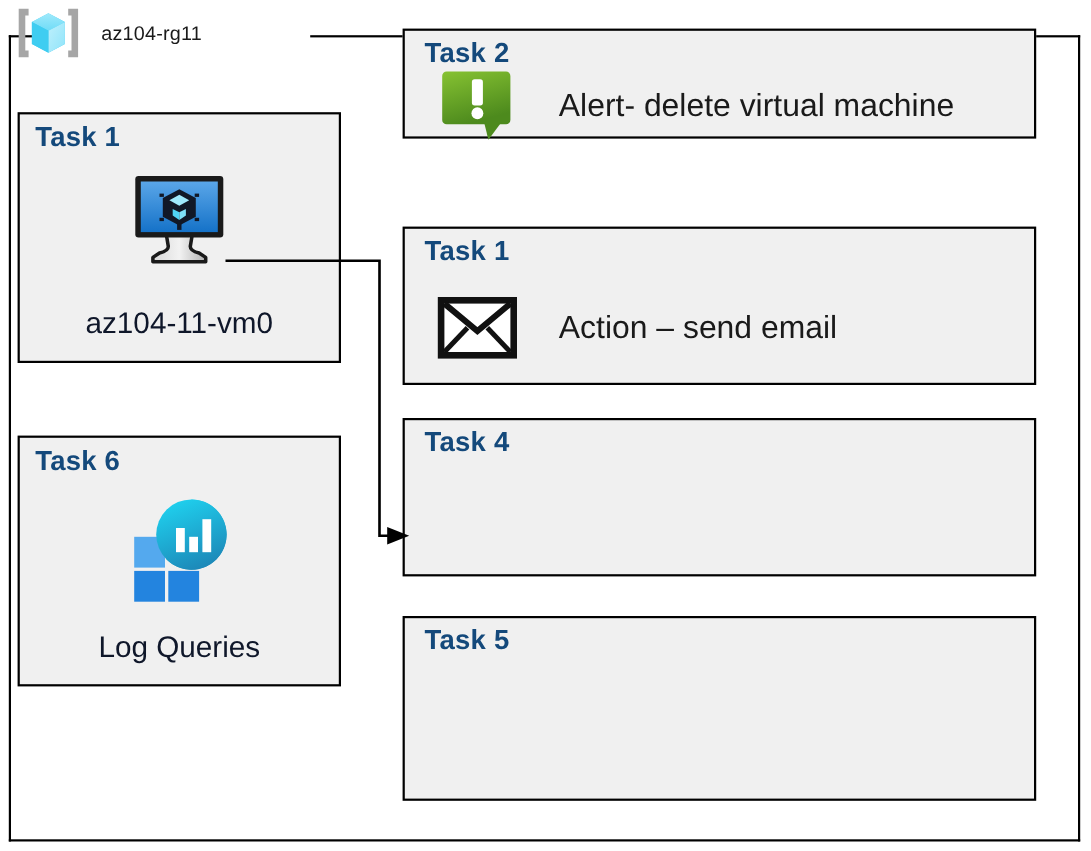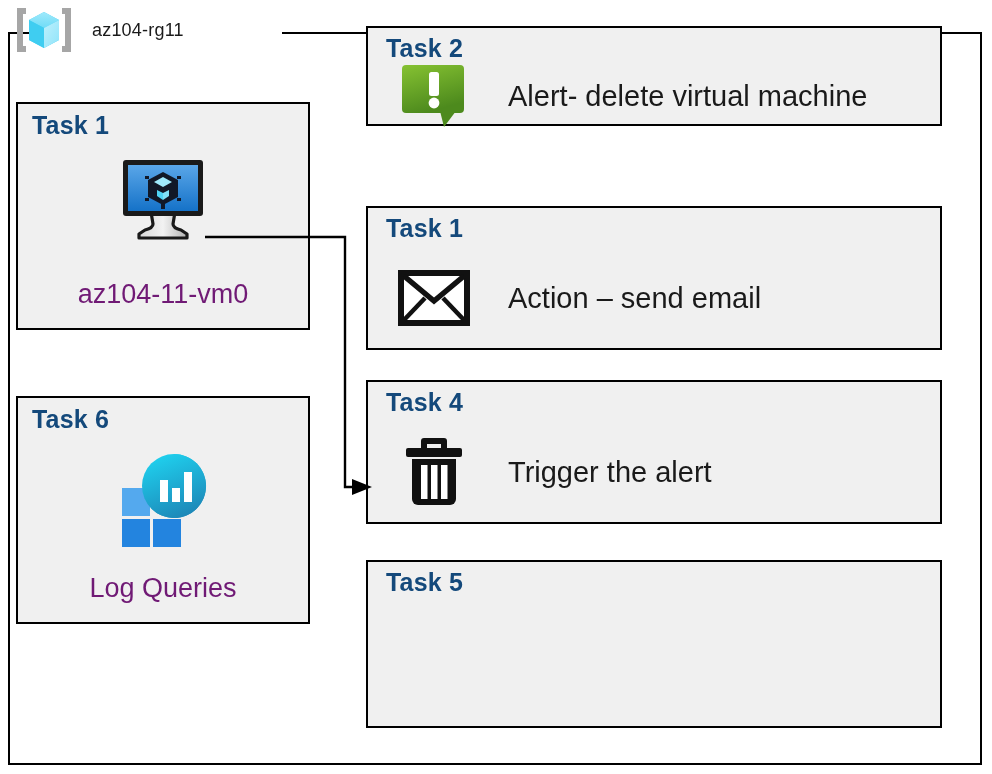--- a/index.html
+++ b/index.html
@@ -21,21 +21,21 @@
   #rg-label{font-size:18px;color:#1a1a1a;margin-left:16px;letter-spacing:.2px;white-space:nowrap;}
 
   
   .task-card{position:absolute;box-sizing:border-box;background:#f0f0f0;border:2.5px solid #000;}
   .task-title{position:absolute;font-size:25px;font-weight:bold;color:#14497b;letter-spacing:.2px;}
 
   
   .card-left{width:294px;height:228px;left:16px;padding-left:26px;}
   .card-left .task-title{left:14px;top:7px;}
   .card-left .big-icon{position:absolute;left:0;right:0;top:52px;display:flex;justify-content:center;}
-  .card-left .cap{position:absolute;left:0;right:0;bottom:18px;text-align:center;font-size:27px;color:#701a75;}
+  .card-left .cap{position:absolute;left:0;right:0;bottom:18px;text-align:center;font-size:27px;color:#0f172a;}
 
   #task1{top:102px;}
   #task6{top:396px;text-decoration:underline;}
 
   
   .card-right{left:366px;width:576px;}
   .card-right .task-title{left:18px;top:6px;}
   .card-right .row{position:absolute;left:18px;right:10px;top:40px;bottom:0;display:flex;align-items:center;}
   .card-right .row .ic{width:96px;flex:0 0 auto;display:flex;justify-content:center;align-items:center;}
   .card-right .row .lbl{font-size:29px;color:#1a1a1a;margin-left:26px;white-space:nowrap;}
@@ -181,36 +181,20 @@
         <path d="M7 51 L28 29" fill="none" stroke="#111" stroke-width="4.5"></path>
         <path d="M67 51 L46 29" fill="none" stroke="#111" stroke-width="4.5"></path>
       </svg>
     </div>
     <div class="lbl">Action – send email</div>
   </div>
 </div>
 
 <div id="task4" class="task-card card-right">
   <div class="task-title">Task 4</div>
-  <div class="row">
-    <div class="ic">
-      <svg width="68" height="76" viewBox="0 0 68 76">
-
-        <path d="M24 4 h20 a3 3 0 0 1 3 3 v7 h-6 V10 h-14 v4 h-6 V7 a3 3 0 0 1 3 -3 z" fill="#111"></path>
-
-        <rect x="6" y="14" width="56" height="9" rx="2" fill="#111"></rect>
-
-        <path d="M12 25 h44 v40 a6 6 0 0 1 -6 6 h-32 a6 6 0 0 1 -6 -6 z" fill="#111"></path>
-        <rect x="21" y="31" width="6.5" height="34" fill="#fff"></rect>
-        <rect x="31" y="31" width="6.5" height="34" fill="#fff"></rect>
-        <rect x="41" y="31" width="6.5" height="34" fill="#fff"></rect>
-      </svg>
-    </div>
-    <div class="lbl">Trigger the alert</div>
-  </div>
 </div>
 
 <div id="task5" class="task-card card-right">
   <div class="task-title">Task 5</div>
 </div>
 
 <svg id="connector">
   <path d="M205 237 H345 V487 H355" fill="none" stroke="#000" stroke-width="2.4"></path>
   <path d="M352 479 L372 487 L352 495 Z" fill="#000"></path>
 </svg>

